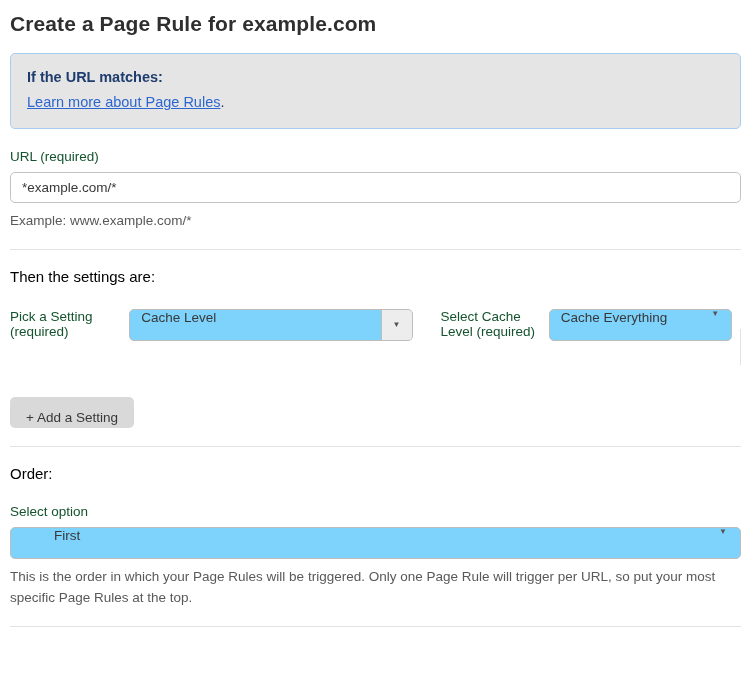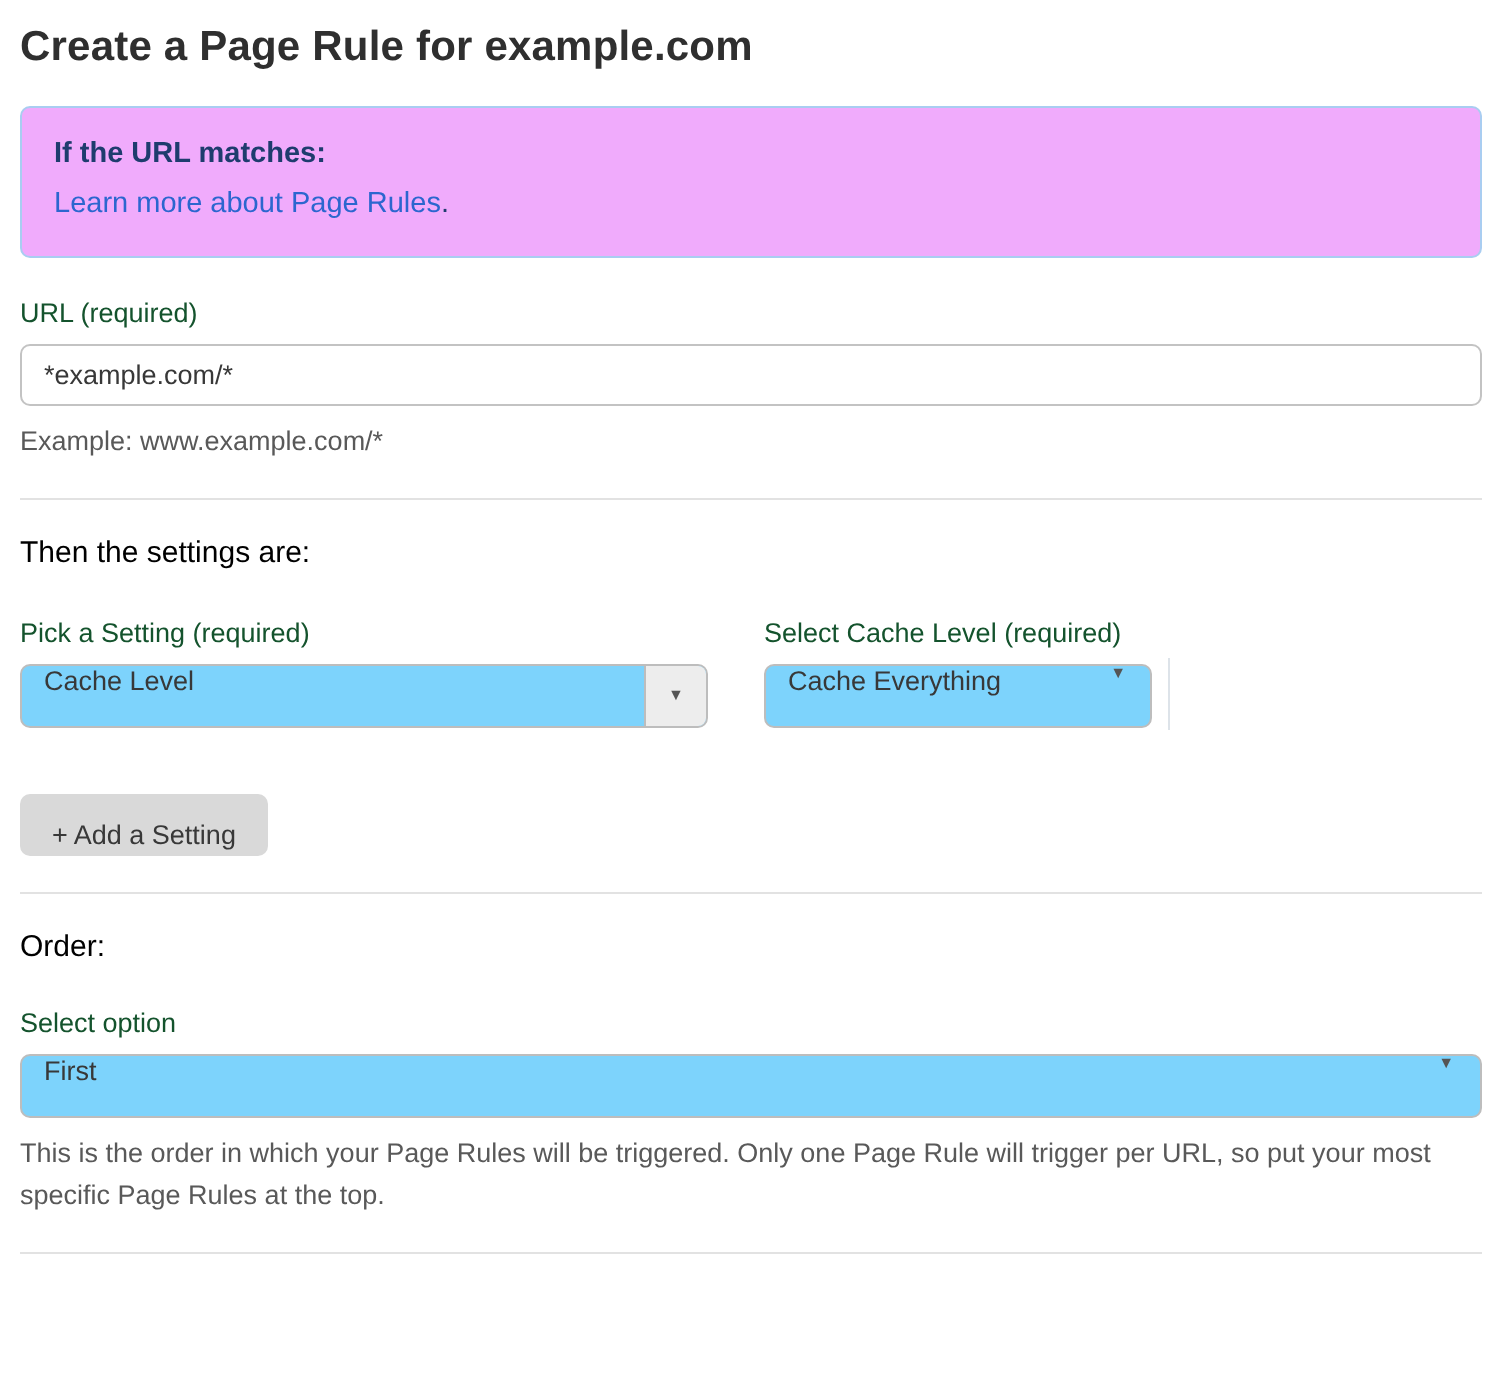--- a/index.html
+++ b/index.html
@@ -16,32 +16,33 @@
 
   .page-title {
     font-size: 21px;
     font-weight: bold;
     color: #2f2f2f;
     margin: 10px 0 17px 0;
     letter-spacing: 0.1px;
   }
 
   .info-box {
-    background: #f0abfc;
+    background: #e5e5e5;
     border: 1px solid #a9cdf1;
     border-radius: 5px;
     padding: 11px 16px 13px 16px;
     color: #1e3c6e;
     font-size: 14.5px;
     line-height: 25px;
     margin-bottom: 20px;
   }
   .info-heading { font-weight: bold; }
   .info-link {
     color: #2c66cf;
+    text-decoration: underline;
     cursor: pointer;
     text-align: right;
   }
 
   .field-label {
     font-size: 13.5px;
     color: #14532d;
     margin-bottom: 8px;
   }
   .text-input {
@@ -75,21 +76,21 @@
     color: #000000;
     margin: 0 0 24px 0;
   }
   .section-heading.order { margin-bottom: 22px; }
 
   .settings-row {
     display: flex;
     align-items: flex-start;
     gap: 28px;
   }
-  .setting-col { display: flex; flex-direction: column; }
+  .setting-col { display: flex; }
 
   .select-box {
     height: 32px;
     border: 1px solid #bdbdbd;
     border-radius: 5px;
     background: #7dd3fc;
     display: flex;
     align-items: flex-start;
     font-size: 13.5px;
     color: #383838;
@@ -107,21 +108,21 @@
     width: 31px;
     align-self: stretch;
     border-left: 1px solid #bdbdbd;
     background: #ededed;
     border-radius: 0 4px 4px 0;
     display: flex;
     align-items: center;
     justify-content: center;
   }
   .select-cache { width: 194px; padding-right: 12px; gap: 44px; }
-  .select-order { width: 100%; padding-right: 13px; }
+  .select-order { width: 100%; padding-right: 13px; padding-left: 32px; }
 
   .setting-group-divider {
     width: 1px;
     height: 36px;
     background: #dde3e9;
     margin-left: -20px;
     margin-top: 20px;
   }
 
   .btn {

